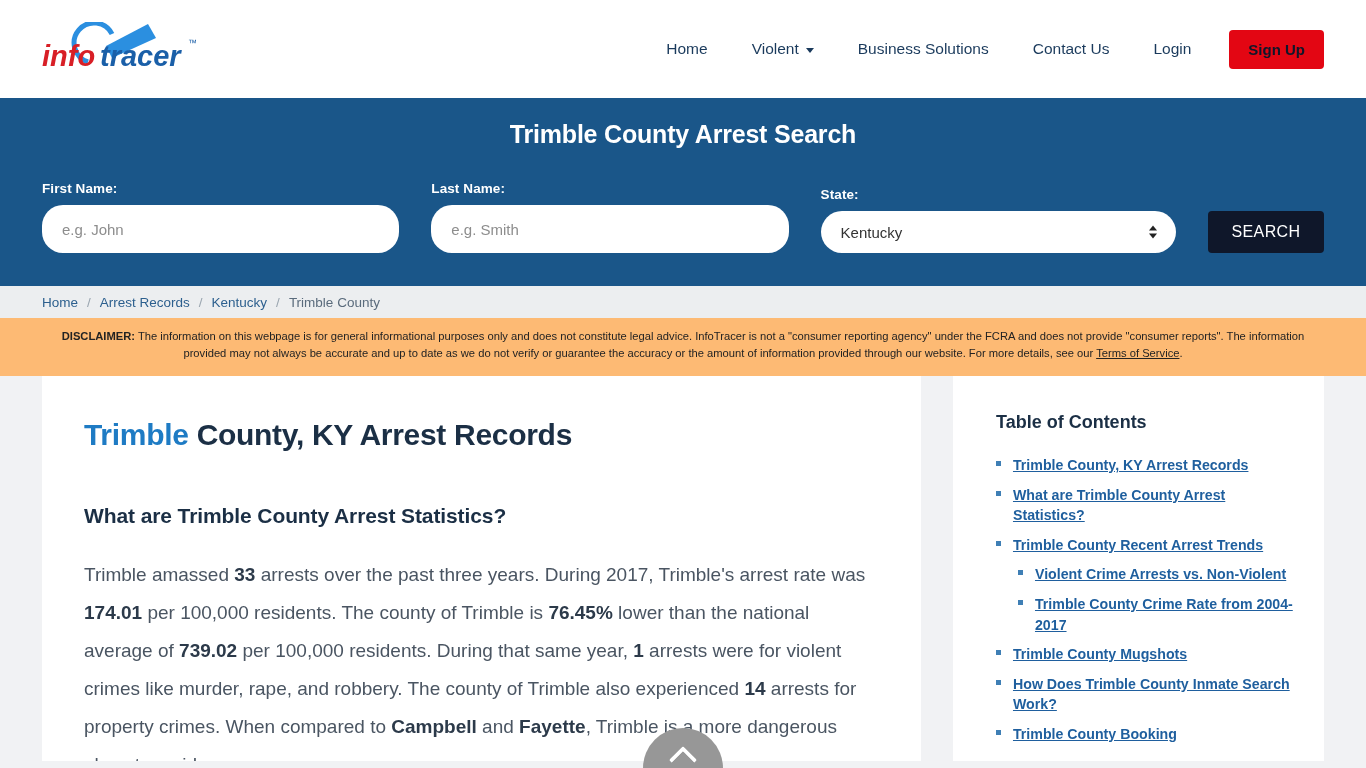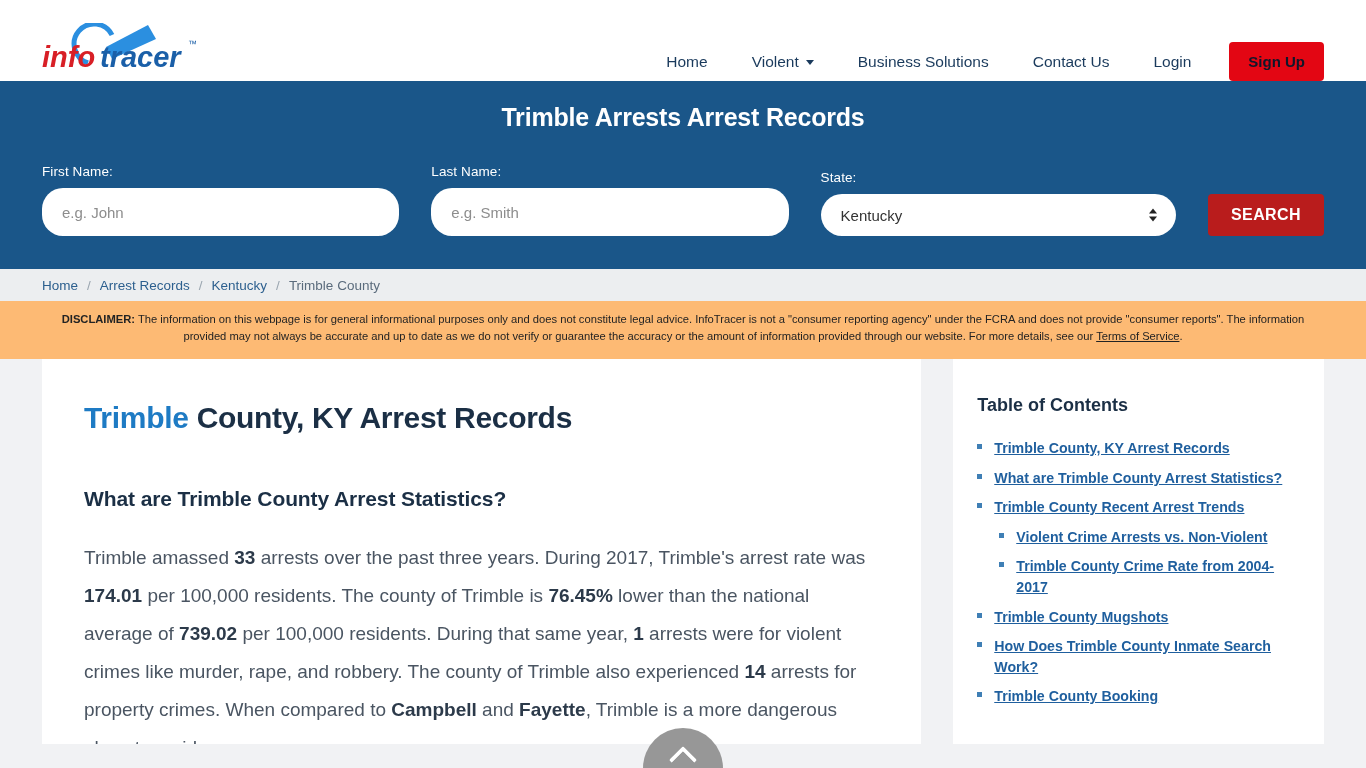--- a/index.html
+++ b/index.html
@@ -7,24 +7,24 @@
   html, body {
     margin: 0; padding: 0;
     width: 1366px; height: 768px;
     overflow: hidden;
     background: #f1f2f4;
     font-family: "Liberation Sans", sans-serif;
   }
 
   
   .site-header {
-    height: 81px;
+    height: 98px;
     background: #ffffff;
     display: flex;
-    align-items: flex-end;
+    align-items: center;
     justify-content: space-between;
     padding: 0 42px 0 40px;
     position: relative;
   }
   .logo-wrap {
     display: flex;
     align-items: flex-end;
     position: relative;
     width: 180px;
     height: 62px;
@@ -90,21 +90,21 @@
     gap: 0;
   }
   .field-group { display: flex; flex-direction: column; }
   .field-group.fn { width: 378px; margin-right: 32px; }
   .field-group.ln { width: 378px; margin-right: 32px; }
   .field-group.st { width: 376px; margin-right: 32px; }
 
   .field-label {
     color: #ffffff;
     font-size: 13.5px;
-    font-weight: 400;
+    font-weight: 700;
     margin-bottom: 9px;
     letter-spacing: 0.1px;
   }
   .text-input {
     height: 48px;
     border: none;
     border-radius: 21px;
     padding: 0 20px;
     font-size: 15px;
     color: #333;
@@ -142,28 +142,28 @@
   }
   .stepper .up {
     width:0;height:0;border-left:4px solid transparent;border-right:4px solid transparent;
     border-bottom:5px solid #222;
   }
   .stepper .dn {
     width:0;height:0;border-left:4px solid transparent;border-right:4px solid transparent;
     border-top:5px solid #222;
   }
   .search-btn {
-    background: #b91c1c;
+    background: #0f172a;
     color: #fff;
     border: none;
     border-radius: 4px;
     height: 42px;
     width: 122px;
     font-size: 16px;
-    font-weight: 700;
+    font-weight: 400;
     letter-spacing: 0.4px;
     cursor: pointer;
     font-family: "Liberation Sans", sans-serif;
   }
 
   
   .breadcrumb-bar {
     background: #eceef0;
     height: 32px;
     display: flex;
@@ -198,21 +198,21 @@
   .content-card {
     background: #fff;
     width: 895px;
     padding: 42px 44px 0 42px;
     overflow: hidden;
   }
   .spacer-col { width: 10px; }
   .side-card {
     background: #fff;
     width: 377px;
-    padding: 36px 28px 0 24px;
+    padding: 36px 28px 0 43px;
     overflow: hidden;
   }
 
   .page-title {
     font-size: 30px;
     font-weight: 700;
     color: #1b2f45;
     margin: 0 0 52px 0;
     letter-spacing: -0.3px;
   }
@@ -330,21 +330,21 @@
       <span>Contact Us</span>
     </a>
     <a class="nav-item">
       <span>Login</span>
     </a>
     <button class="signup-btn">Sign Up</button>
   </nav>
 </div>
 
 <div class="search-band">
-  <h1 class="band-title">Trimble Arrests Arrest Records</h1>
+  <h1 class="band-title">Trimble County Arrest Search</h1>
 
   <div class="search-row">
 
     <div class="field-group fn">
       <label class="field-label">First Name:</label>
       <input class="text-input" type="text" placeholder="e.g. John" style="">
     </div>
 
     <div class="field-group ln">
       <label class="field-label">Last Name:</label>

